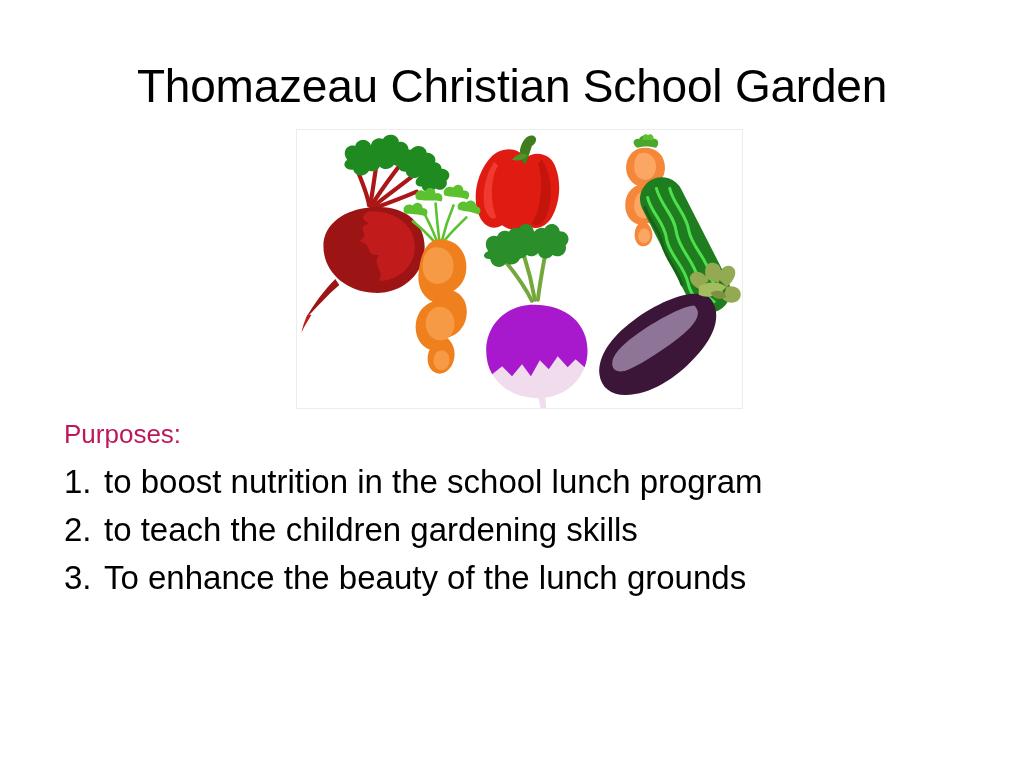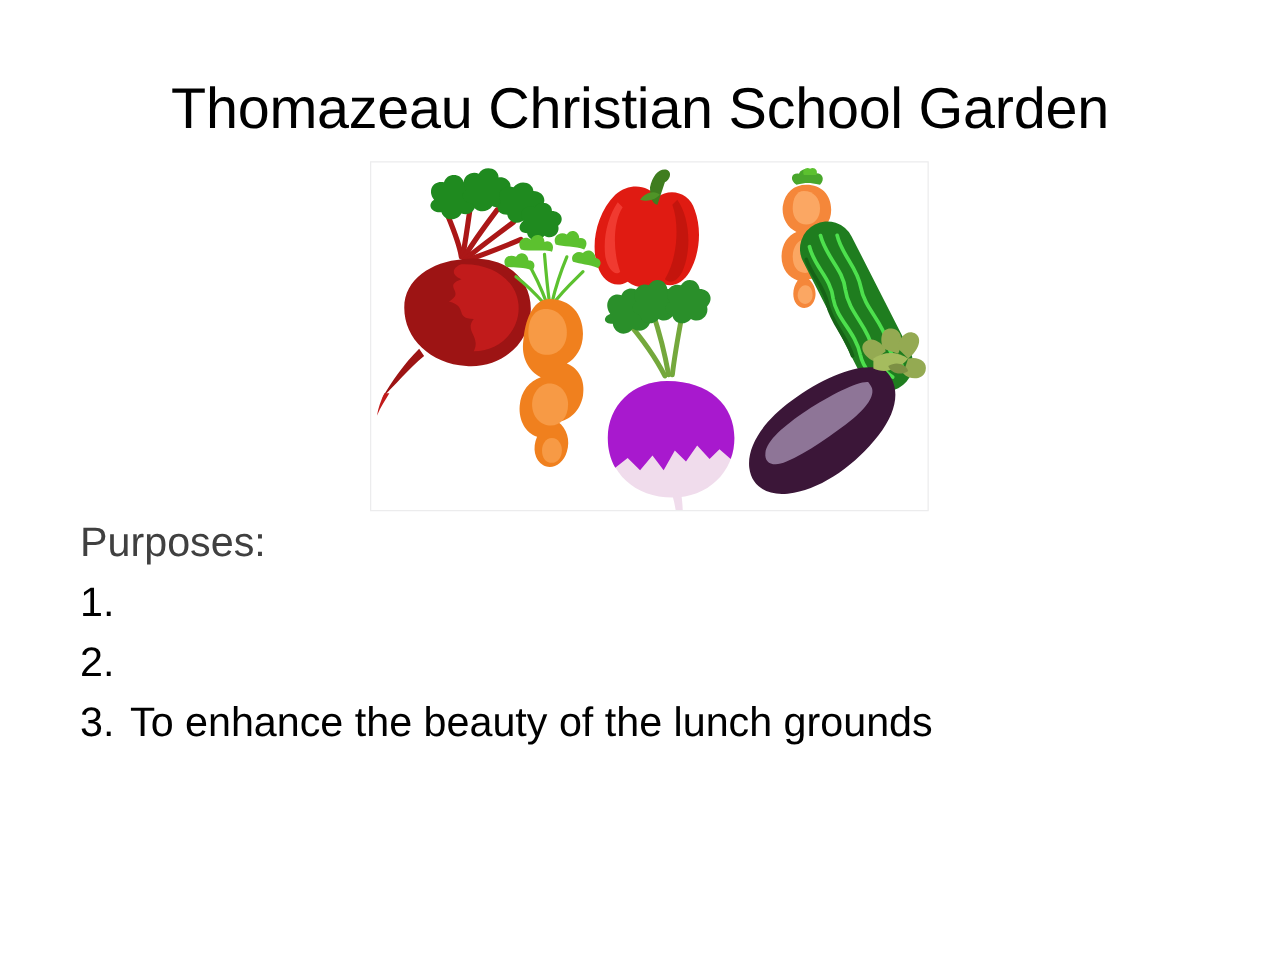--- a/index.html
+++ b/index.html
@@ -60,23 +60,23 @@
   }
 
   
   .body-block {
     position: absolute;
     left: 64px;
     top: 410px;
     width: 900px;
   }
   .purposes-label {
-    font-size: 33px;
+    font-size: 26px;
     line-height: 48px;
-    color: #404040;
+    color: #be185d;
     white-space: nowrap;
   }
   .purpose-list {
     list-style: none;
     margin: 0;
     padding: 0;
   }
   .purpose-item {
     display: flex;
     align-items: baseline;
@@ -285,23 +285,25 @@
 
     </svg>
   </div>
 
   <div class="body-block">
     <div class="purposes-label">Purposes:</div>
 
     <ol class="purpose-list">
       <li class="purpose-item">
         <span class="purpose-num">1.</span>
+        <span class="purpose-text">to boost nutrition in the school lunch program</span>
       </li>
       <li class="purpose-item">
         <span class="purpose-num">2.</span>
+        <span class="purpose-text">to teach the children gardening skills</span>
       </li>
       <li class="purpose-item">
         <span class="purpose-num">3.</span>
         <span class="purpose-text">To enhance the beauty of the lunch grounds</span>
       </li>
     </ol>
   </div>
 
 
 </div>

